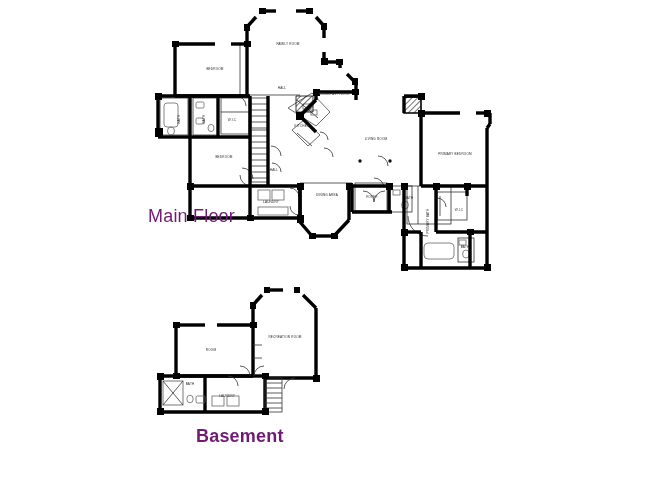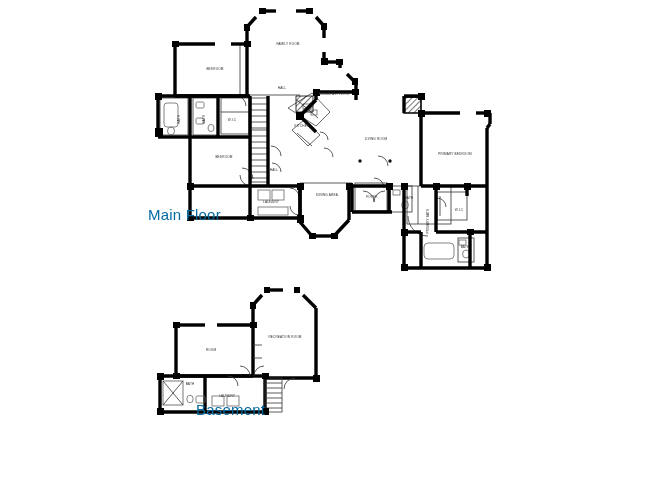--- a/index.html
+++ b/index.html
@@ -27,28 +27,28 @@
     position: absolute;
     left: 0;
     top: 0;
     width: 650px;
     height: 487px;
     display: block;
   }
   .floor-title {
     position: absolute;
     font-family: "Liberation Sans", sans-serif;
-    font-size: 15px;
+    font-size: 18px;
     font-weight: 400;
-    color: #0369a1;
+    color: #701a75;
     letter-spacing: 0.2px;
     white-space: nowrap;
   }
   #main-floor-title { left: 148px; top: 206px; }
-  #basement-title  { left: 196px; top: 401px; }
+  #basement-title  { left: 196px; top: 426px; font-weight: bold; }
   .watermark {
     position: absolute;
     left: 243px;
     top: 455px;
     width: 180px;
     font-size: 7px;
     color: #fcfcfc;
     letter-spacing: 0.6px;
     white-space: nowrap;
     user-select: none;

